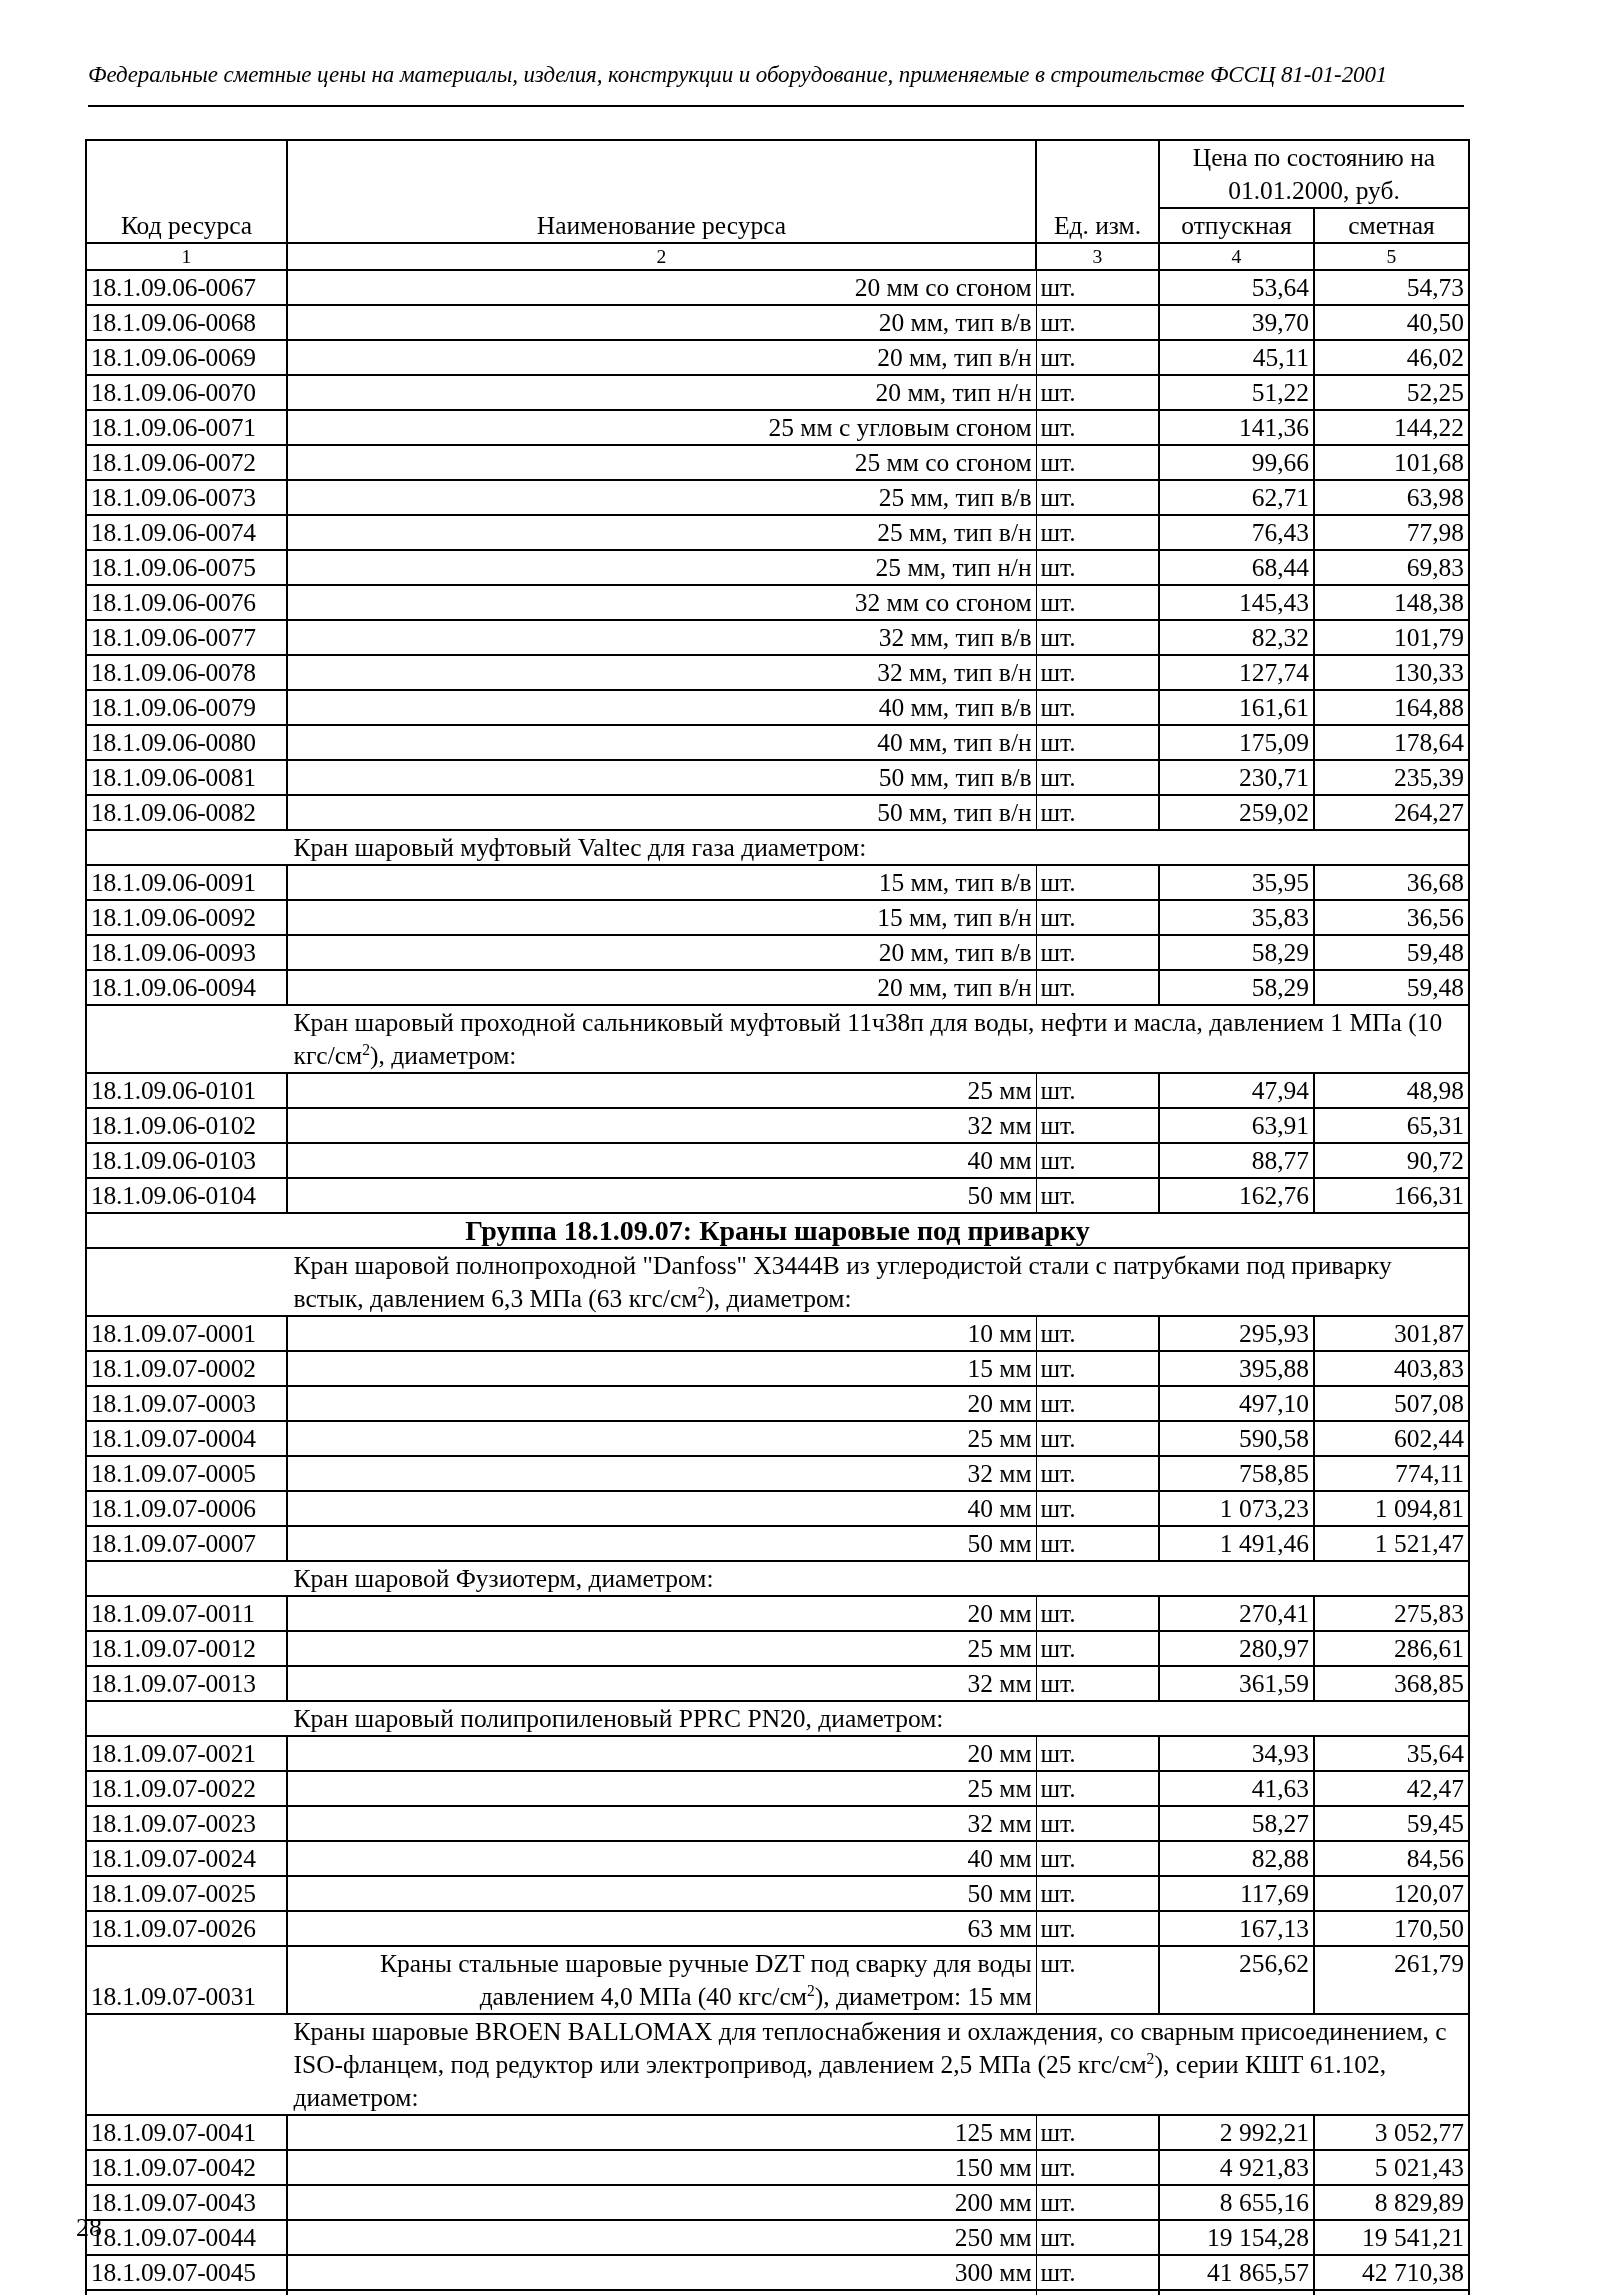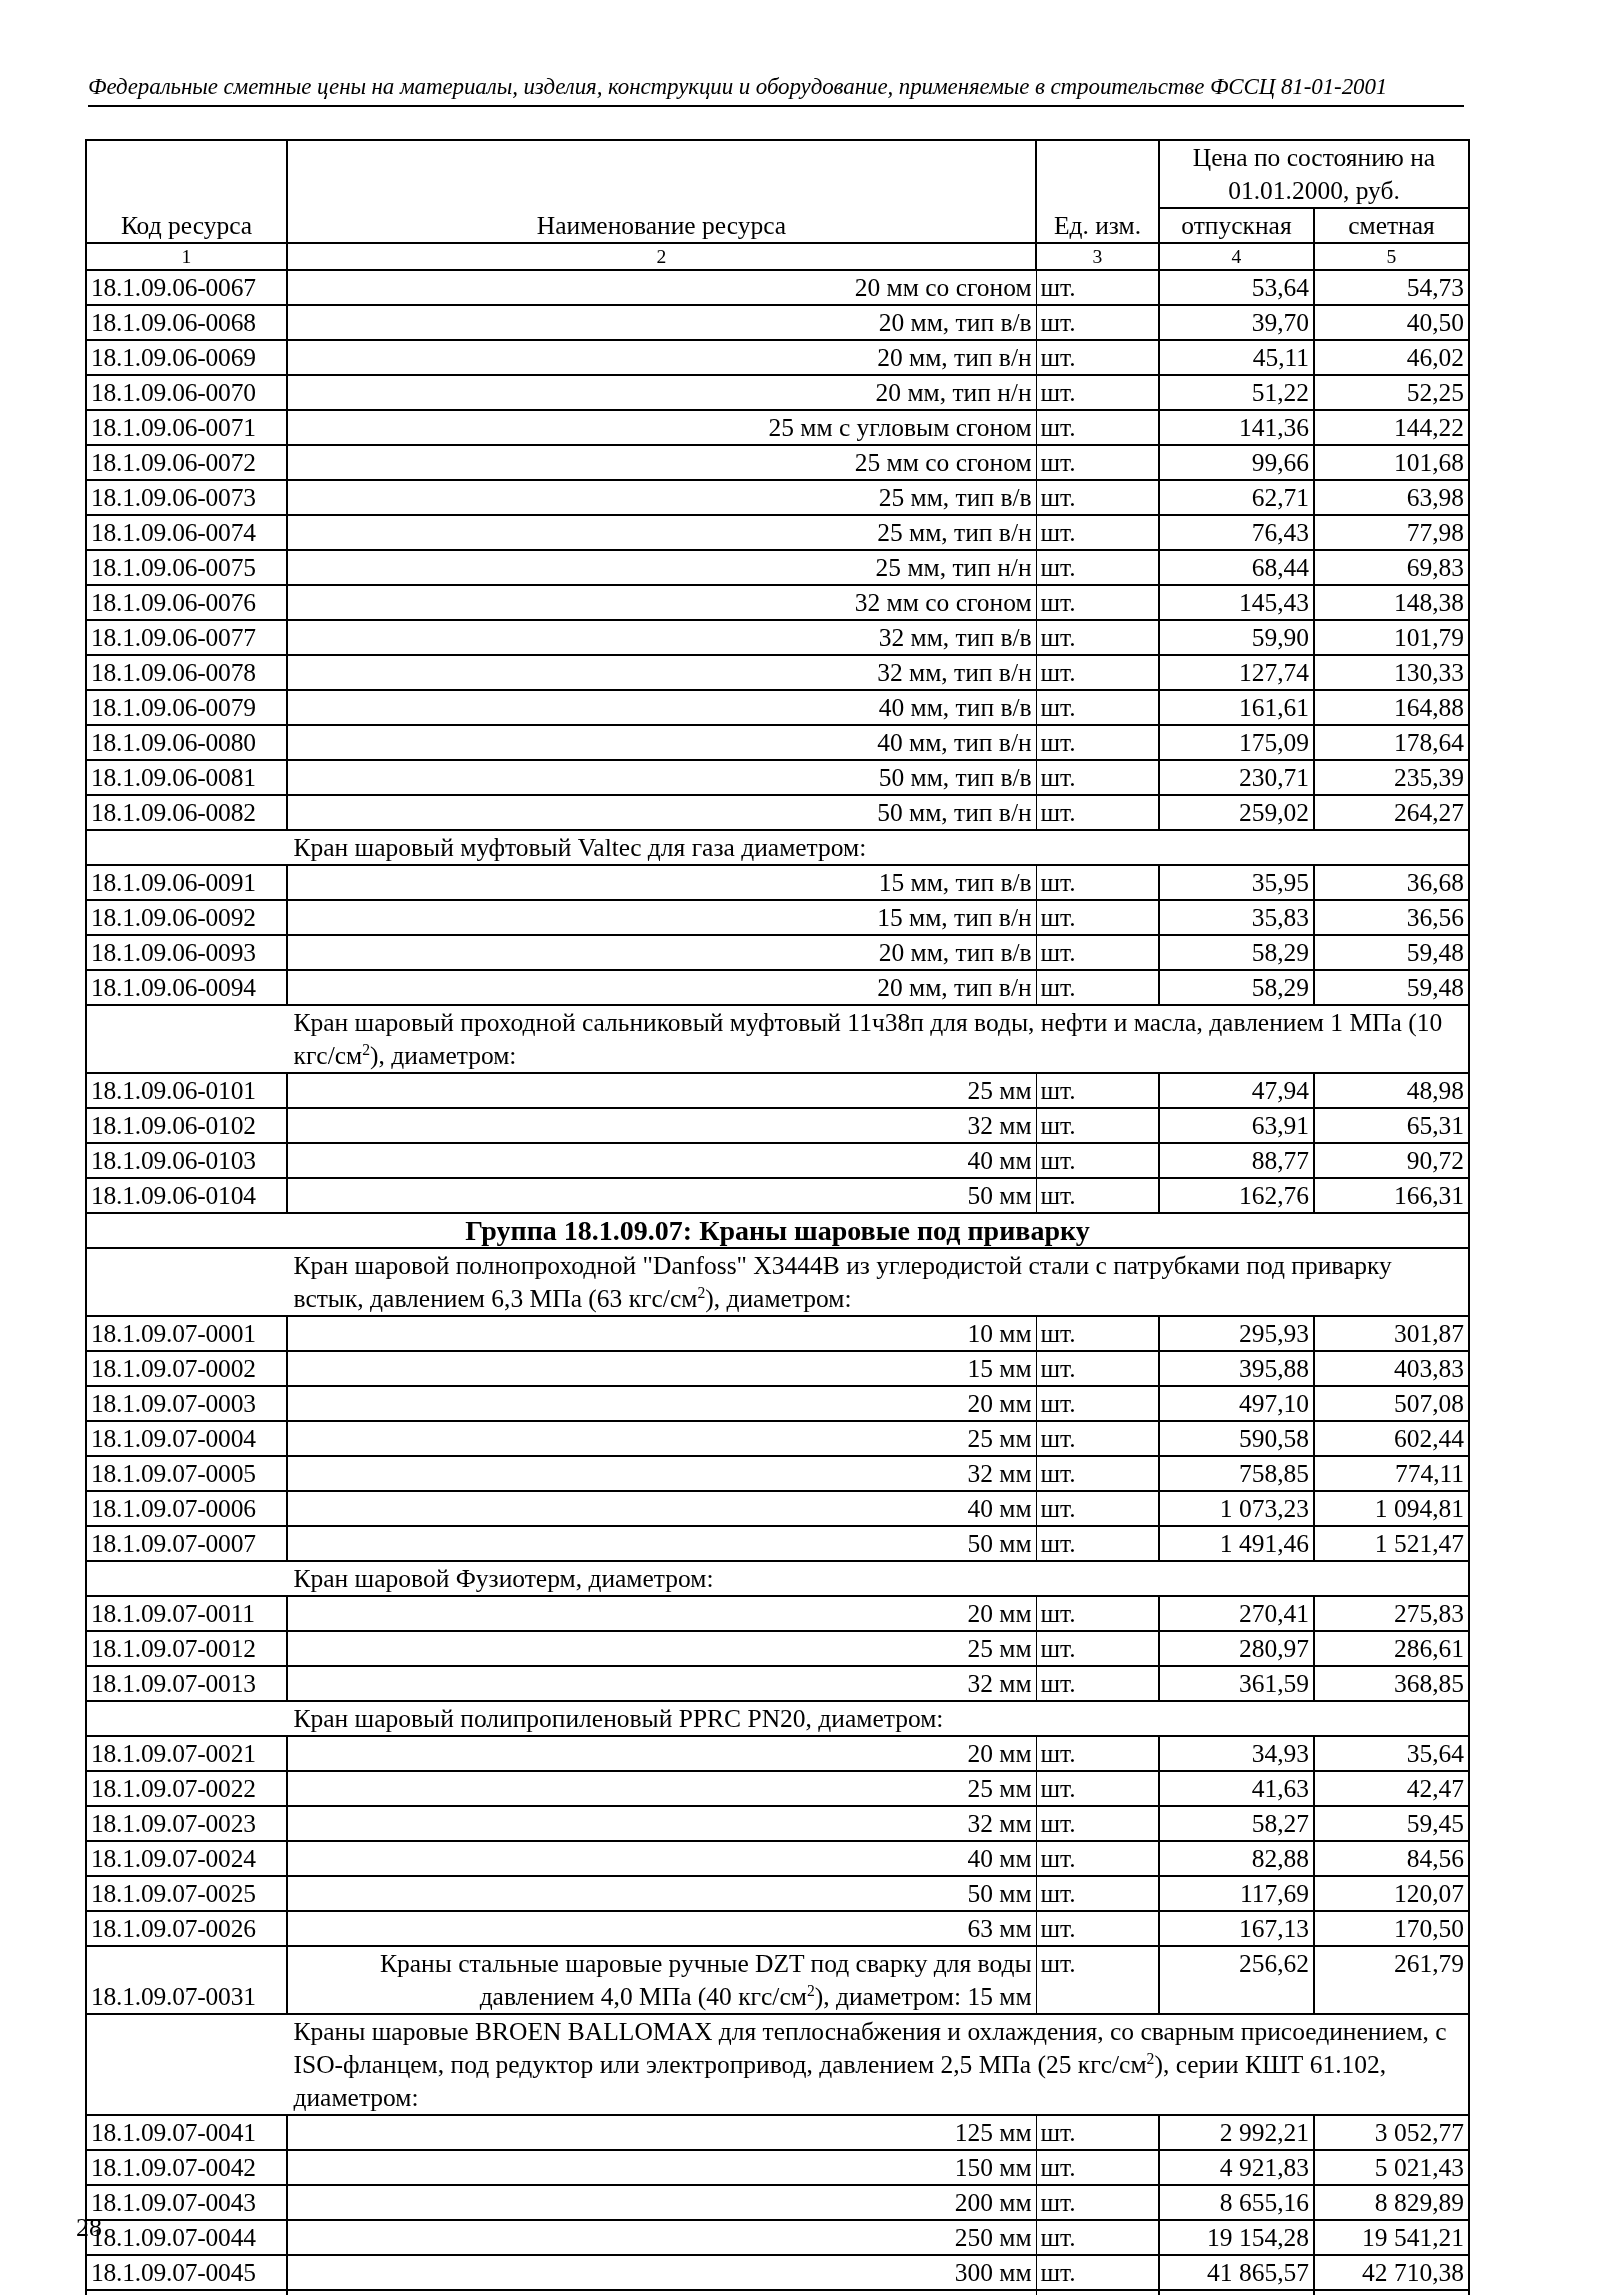--- a/index.html
+++ b/index.html
@@ -1,18 +1,18 @@
 <!DOCTYPE html>
 <html style="font-size:10.5px"><head>
 <meta charset="utf-8">
 <style>
   html, body { margin: 0; padding: 0; background: #ffffff; }
   body { width: 1623px; height: 2295px; position: relative; overflow: hidden;
          font-family: "Liberation Serif", "DejaVu Serif", serif; color: #000; }
-  .running-header { position: absolute; left: 88px; top: 72px; width: 1376px;
+  .running-header { position: absolute; left: 88px; top: 60px; width: 1376px;
          font-style: italic; font-size: 23px; line-height: 29px; white-space: nowrap;
          letter-spacing: -0.1px; }
   .header-rule { position: absolute; left: 88px; top: 105px; width: 1376px; height: 0;
          border-top: 2px solid #000; }
   table.price-table { position: absolute; left: 85px; top: 139px; width: 1383px;
          border-collapse: collapse; table-layout: fixed; }
   table.price-table col.c-code { width: 201px; }
   table.price-table col.c-name { width: 749px; }
   table.price-table col.c-unit { width: 123px; }
   table.price-table col.c-p1 { width: 155px; }
@@ -139,21 +139,21 @@
         <td class="code">18.1.09.06-0076</td>
         <td class="name">32 мм со сгоном</td>
         <td class="unit">шт.</td>
         <td class="num">145,43</td>
         <td class="num">148,38</td>
       </tr>
       <tr class="data">
         <td class="code">18.1.09.06-0077</td>
         <td class="name">32 мм, тип в/в</td>
         <td class="unit">шт.</td>
-        <td class="num">59,90</td>
+        <td class="num">82,32</td>
         <td class="num">101,79</td>
       </tr>
       <tr class="data">
         <td class="code">18.1.09.06-0078</td>
         <td class="name">32 мм, тип в/н</td>
         <td class="unit">шт.</td>
         <td class="num">127,74</td>
         <td class="num">130,33</td>
       </tr>
       <tr class="data">

